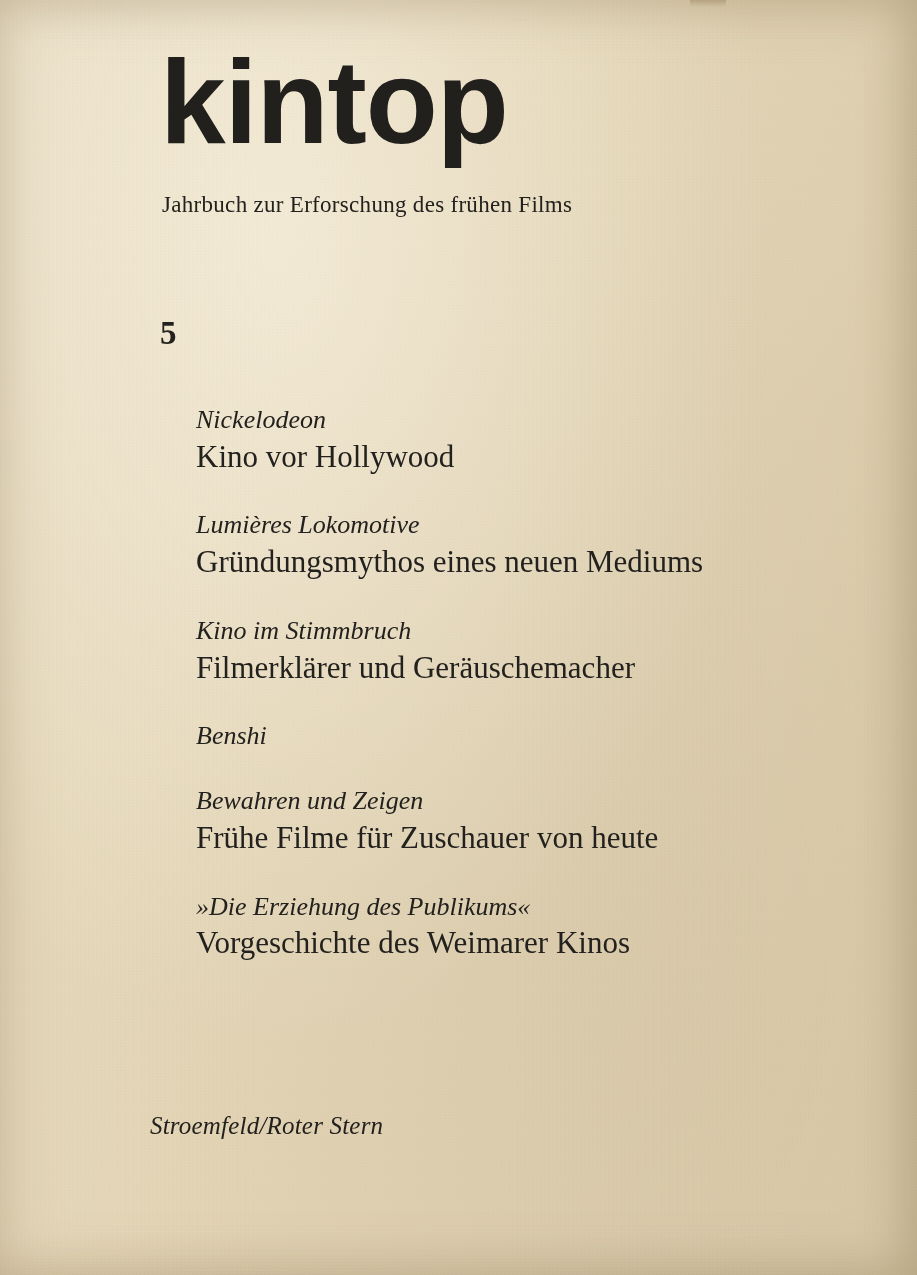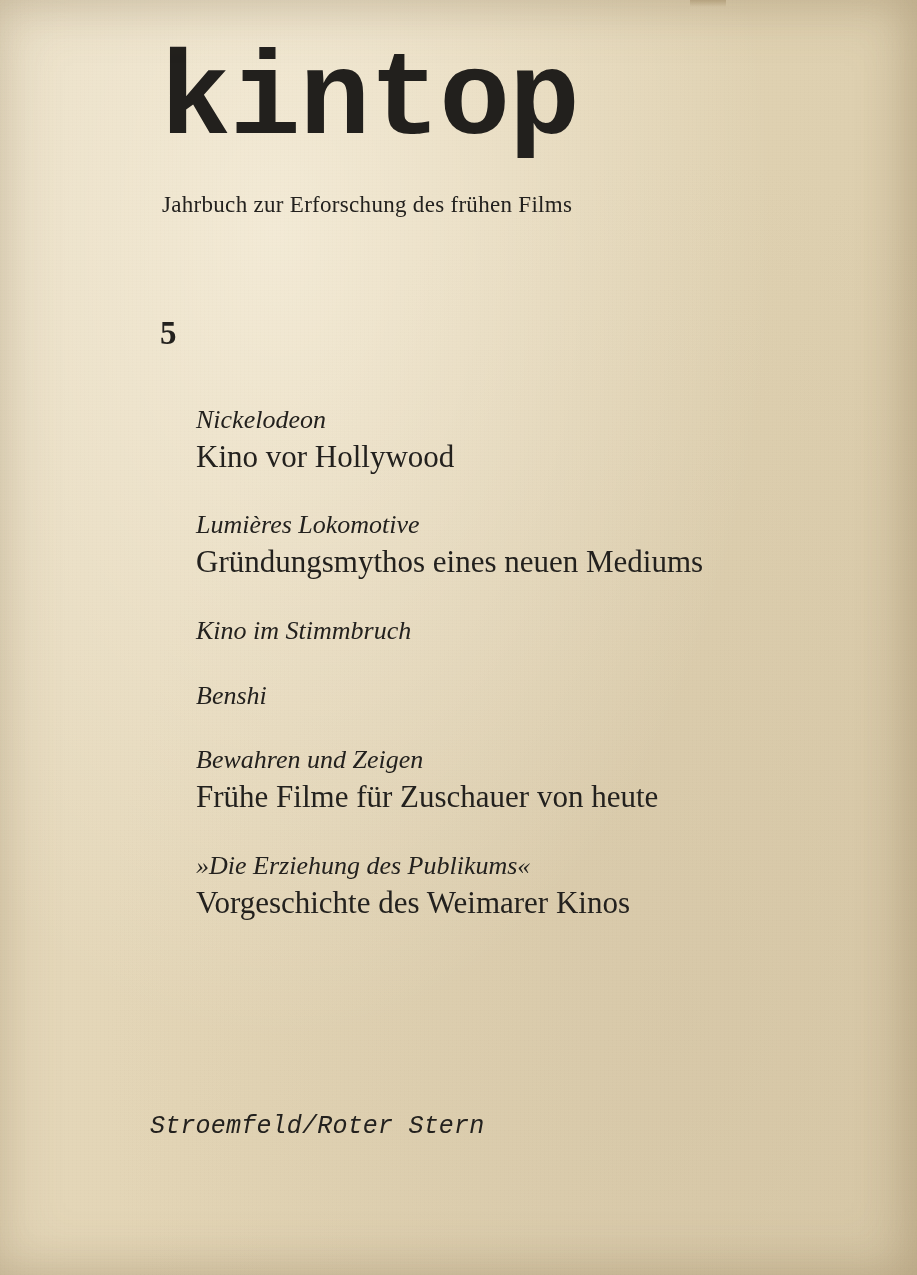--- a/index.html
+++ b/index.html
@@ -50,21 +50,21 @@
     pointer-events: none;
   }
 
   .masthead {
     position: absolute;
     left: 160px;
     top: 46px;
     width: 640px;
   }
   .logo {
-    font-family: Liberation Mono, monospace;
+    font-family: Liberation Sans, sans-serif;
     font-weight: 700;
     font-size: 118px;
     line-height: 0.95;
     letter-spacing: -1px;
     color: #22201d;
     white-space: nowrap;
   }
   .subtitle {
     position: absolute;
     left: 162px;
@@ -120,21 +120,21 @@
     font-size: 31px;
     line-height: 1.25;
     color: #23211e;
     margin-top: 2px;
   }
 
   .publisher {
     position: absolute;
     left: 150px;
     top: 1112px;
-    font-family: Liberation Mono, monospace;
+    font-family: Liberation Serif, serif;
     font-style: italic;
     font-size: 25px;
     letter-spacing: 0.2px;
     color: #23211e;
   }
 </style>
 </head>
 <body>
 
 <div class="page">
@@ -159,20 +159,21 @@
       <div class="entry-sub">Kino vor Hollywood</div>
     </div>
 
     <div class="toc-entry">
       <div class="entry-title">Lumières Lokomotive</div>
       <div class="entry-sub">Gründungsmythos eines neuen Mediums</div>
     </div>
 
     <div class="toc-entry">
       <div class="entry-title">Kino im Stimmbruch</div>
+      <div class="entry-sub">Filmerklärer und Geräuschemacher</div>
     </div>
 
     <div class="toc-entry">
       <div class="entry-title">Benshi</div>
     </div>
 
     <div class="toc-entry">
       <div class="entry-title">Bewahren und Zeigen</div>
       <div class="entry-sub">Frühe Filme für Zuschauer von heute</div>
     </div>

